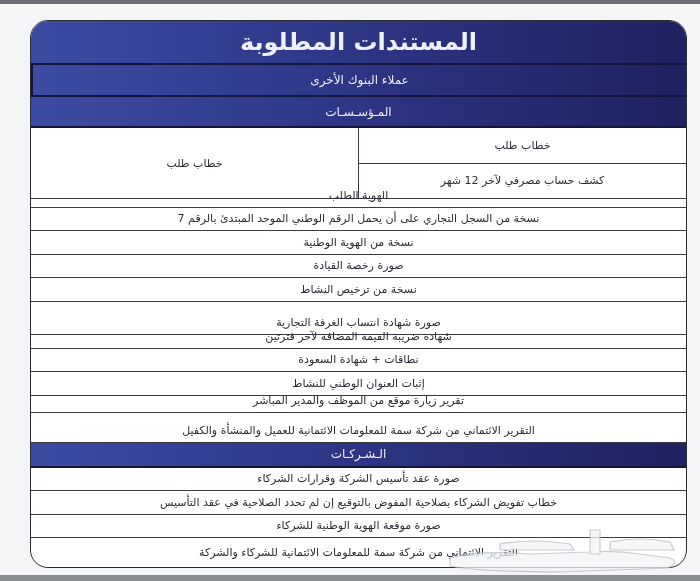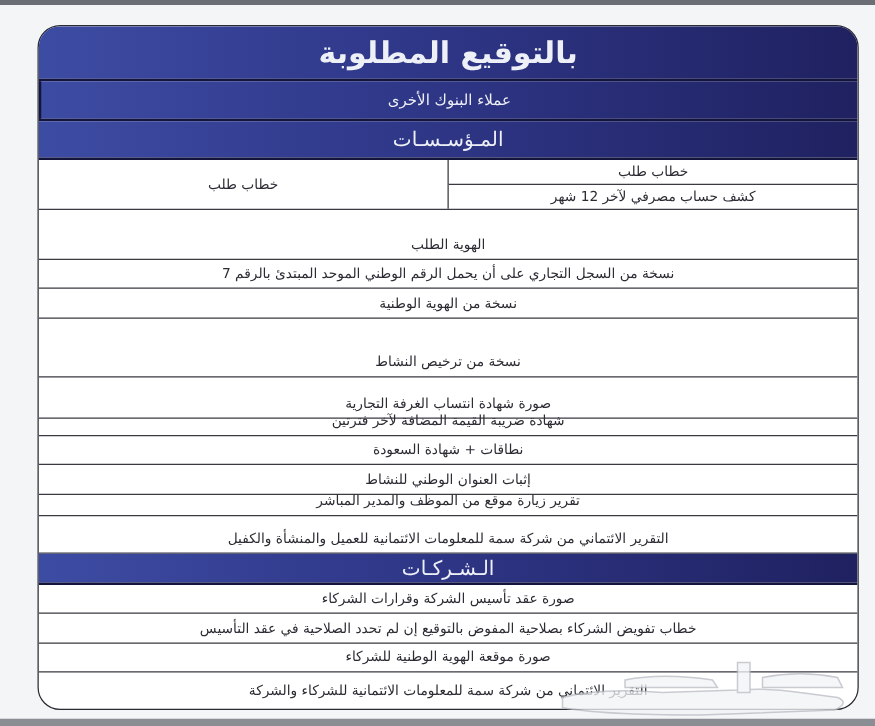--- a/index.html
+++ b/index.html
@@ -76,26 +76,26 @@
       align-items: center;
       justify-content: center;
       font-size: 12px;
       color: #eef0f7;
     }
     .cols .col.right {
       border-left: 2px solid #14153d;
     }
     .section {
       height: 31px;
-      font-size: 16px;
+      font-size: 12px;
       letter-spacing: 3px;
     }
     .split {
       top: 107px;
-      height: 40px;
+      height: 71px;
       display: flex;
       justify-content: stretch;
       align-items: stretch;
     }
     .split .split-right {
       width: 327px;
       border-left: 1.5px solid #3a3b42;
       display: flex;
       flex-direction: column;
     }
@@ -128,21 +128,21 @@
     }
   </style>
 </head>
 <body>
 
 <div class="top-strip"></div>
 
 <div class="card">
 
   <div class="row navy title">
-    <span>بالتوقيع المطلوبة</span>
+    <span>المستندات المطلوبة</span>
   </div>
 
   <div class="row navy cols">
     <div class="col right">عملاء البنوك الأخرى</div>
   </div>
 
   <div class="row navy section" style="top:76px;">
     <span>المـؤسـسـات</span>
   </div>
 
@@ -150,20 +150,21 @@
     <div class="split-right">
       <div class="sub">خطاب طلب</div>
       <div class="sub">كشف حساب مصرفي لآخر 12 شهر</div>
     </div>
     <div class="split-left">خطاب طلب</div>
   </div>
 
   <div class="row item" style="top:163px;">الهوية الطلب</div>
   <div class="row item" style="top:186.5px;">نسخة من السجل التجاري على أن يحمل الرقم الوطني الموحد المبتدئ بالرقم 7</div>
   <div class="row item" style="top:210px;">نسخة من الهوية الوطنية</div>
+  <div class="row item" style="top:233.5px;">صورة رخصة القيادة</div>
   <div class="row item" style="top:257px;">نسخة من ترخيص النشاط</div>
   <div class="row item" style="top:290px;">صورة شهادة انتساب الغرفة التجارية</div>
   <div class="row item" style="top:304px;">شهادة ضريبة القيمة المضافة لآخر فترتين</div>
   <div class="row item" style="top:327.5px;">نطاقات + شهادة السعودة</div>
   <div class="row item" style="top:351px;">إثبات العنوان الوطني للنشاط</div>
   <div class="row item" style="top:368px;">تقرير زيارة موقع من الموظف والمدير المباشر</div>
   <div class="row item" style="top:398px;">التقرير الائتماني من شركة سمة للمعلومات الائتمانية للعميل والمنشأة والكفيل</div>
 
   <div class="row navy section" style="top:421.5px; height:25px;">
     <span>الـشـركـات</span>

